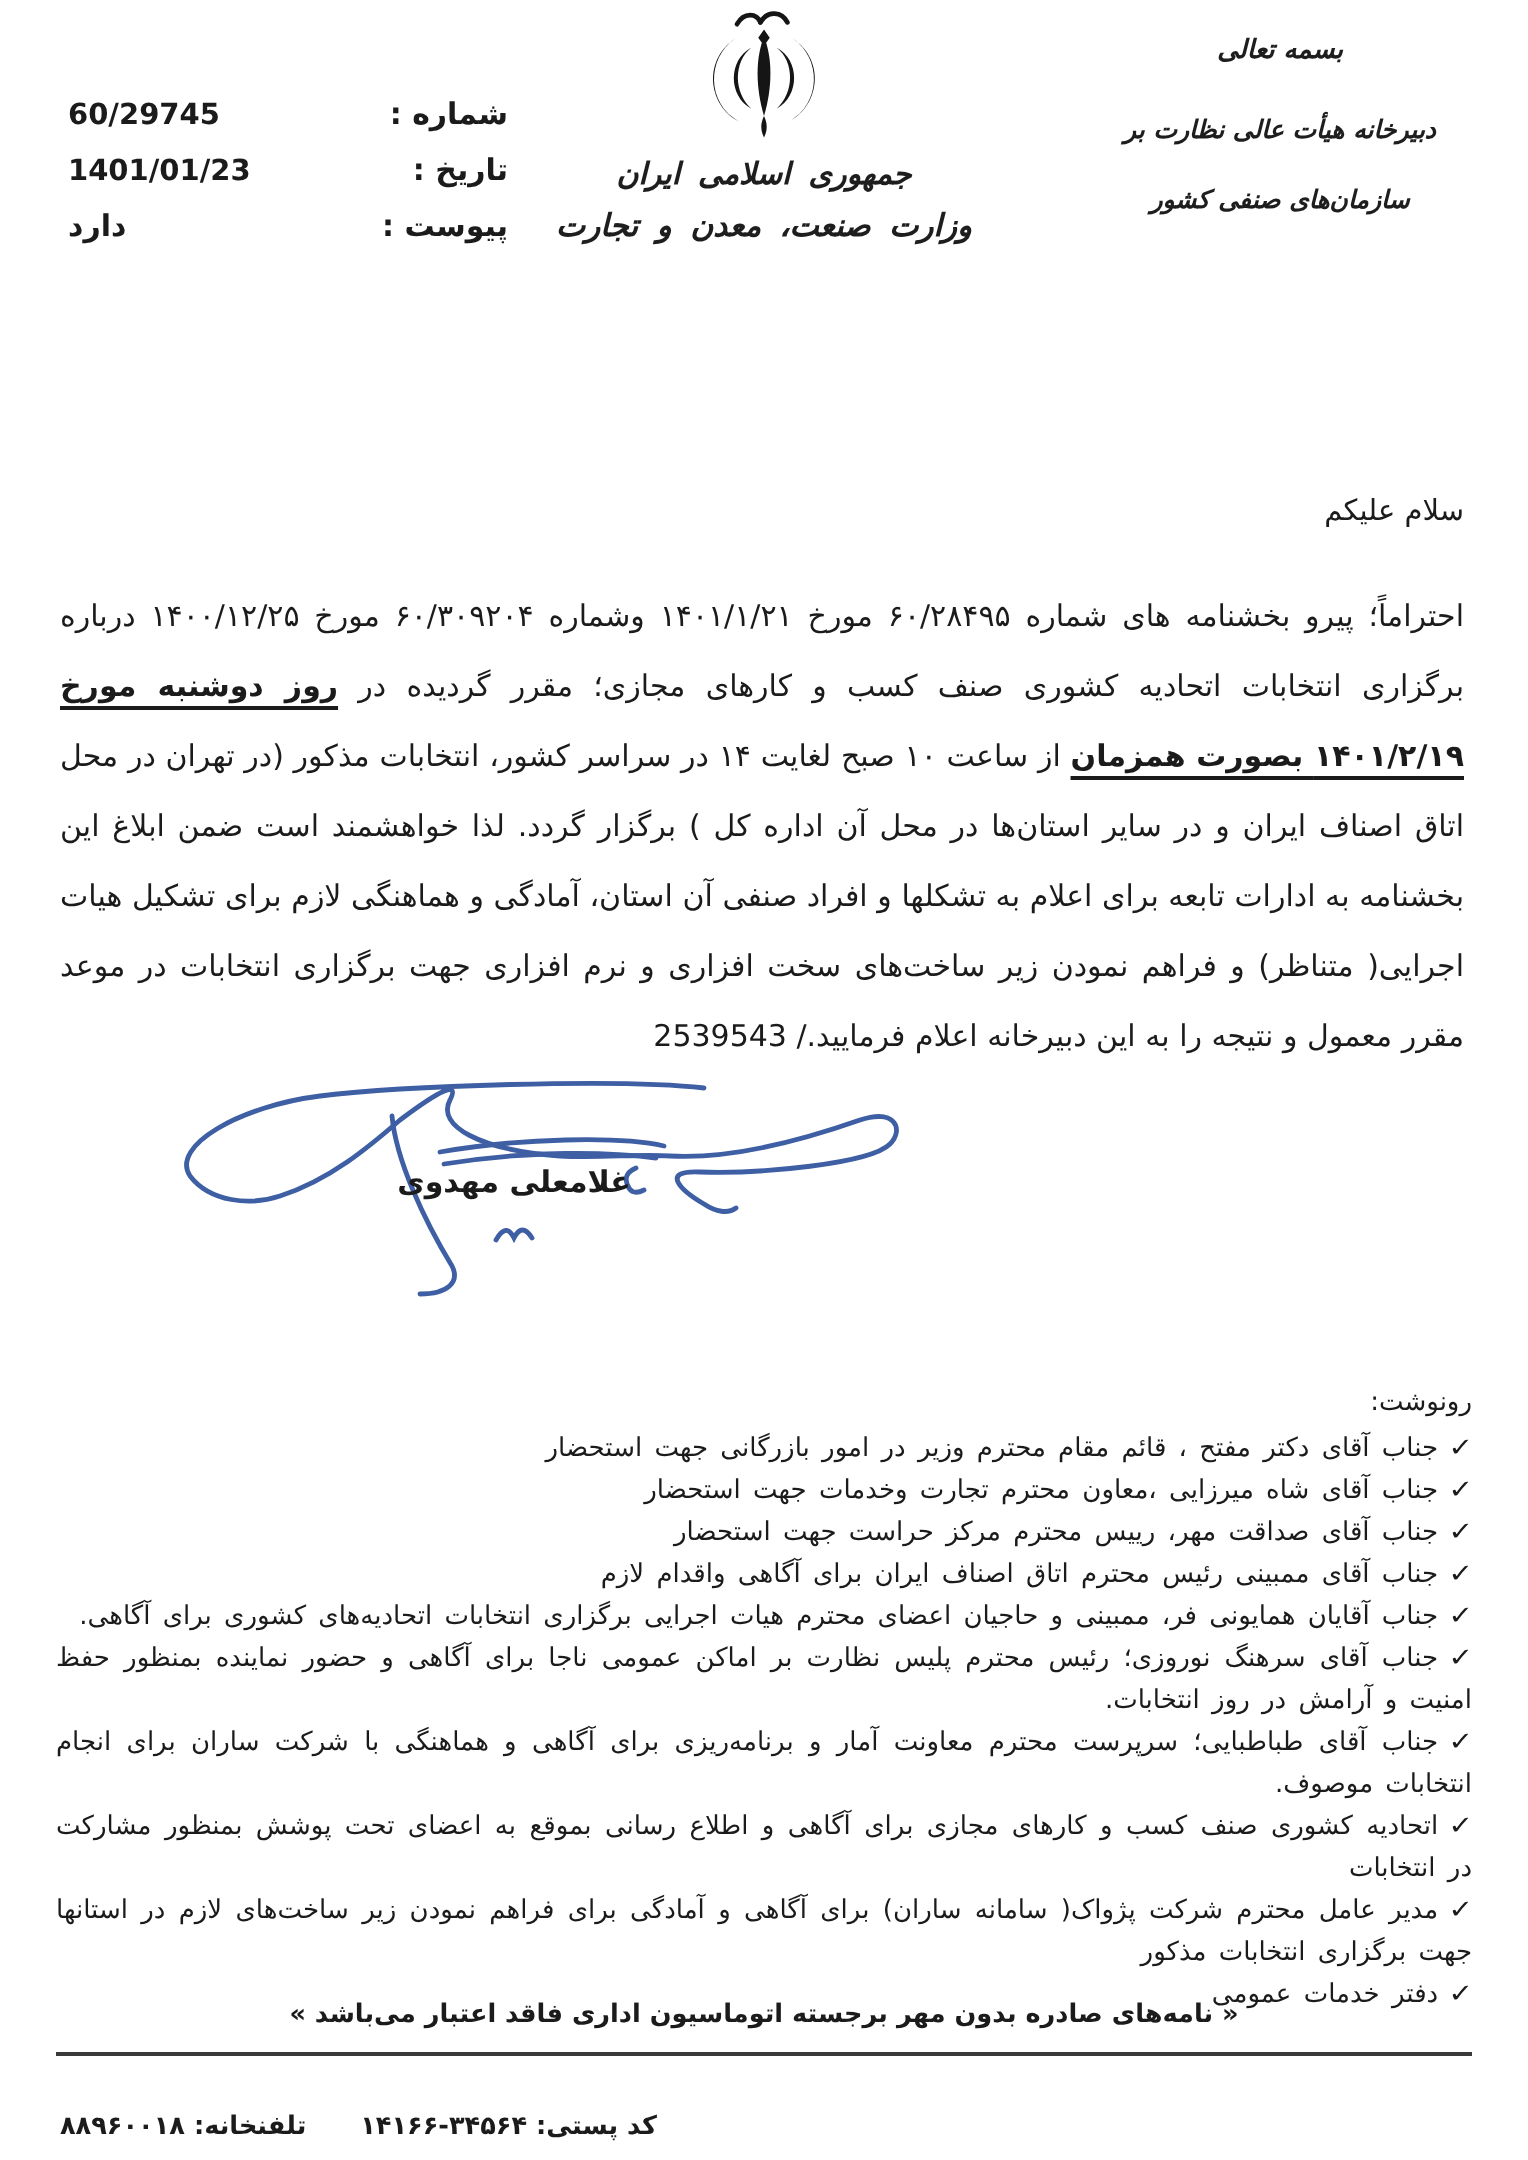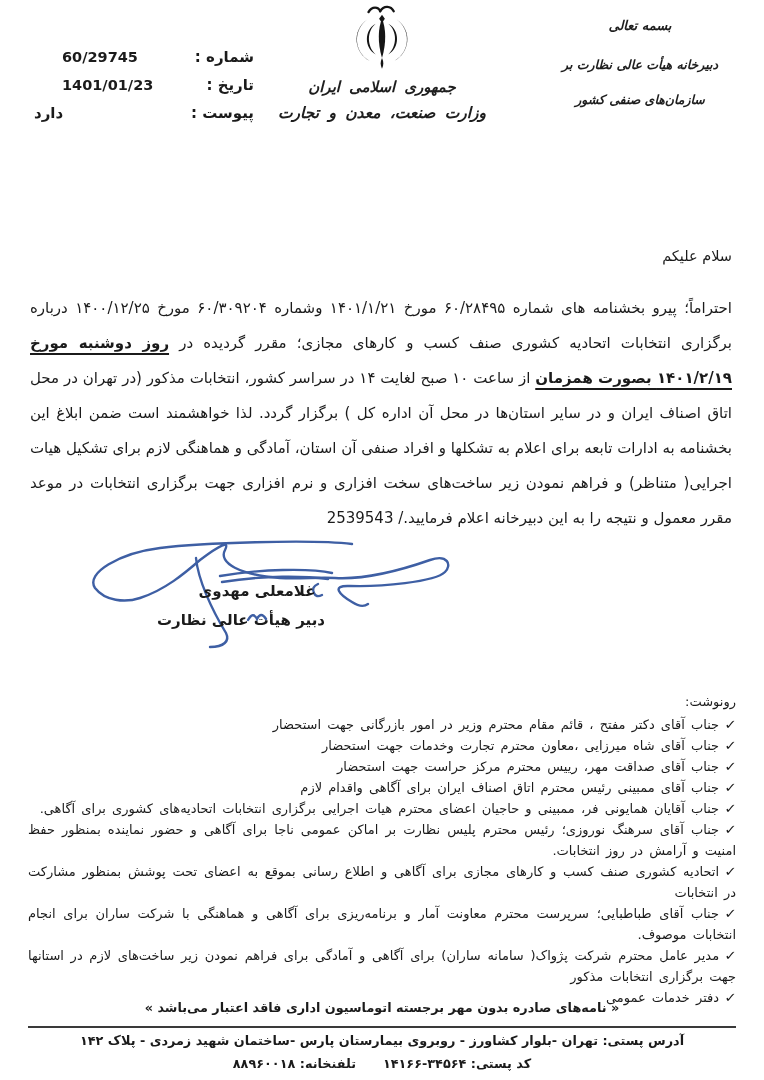--- a/index.html
+++ b/index.html
@@ -6,21 +6,21 @@
   .page{
     position:relative;width:764px;height:1080px;background:#ffffff;
     margin:0 auto;overflow:hidden;
     font-family:"DejaVu Sans",sans-serif;color:#1b1b1b;direction:rtl;
   }
   
   .meta-left{position:absolute;top:48px;left:34px;width:220px;direction:rtl;}
   .meta-row{display:flex;justify-content:space-between;align-items:baseline;
             font-weight:bold;font-size:15px;margin-bottom:10px;}
   .meta-label{white-space:nowrap;}
-  .meta-value{direction:ltr;unicode-bidi:isolate;font-size:14.5px;margin-left:28px;}
+  .meta-value{direction:ltr;unicode-bidi:isolate;font-size:14.5px;}
   .emblem-block{position:absolute;top:4px;left:50%;transform:translateX(-50%);
                 width:260px;text-align:center;font-family:Liberation Mono, monospace;}
   .emblem-block svg{display:block;margin:0 auto;}
   .calli{font-style:italic;color:#1e1e1e;}
   .republic{font-size:15px;font-weight:600;margin-top:2px;}
   .ministry{font-size:15.5px;font-weight:bold;margin-top:7px;}
   .meta-right{position:absolute;top:18px;right:24px;width:200px;text-align:center;}
   .bismillah{font-size:13px;font-weight:600;margin-bottom:24px;}
   .secretariat{font-size:12.5px;font-weight:600;margin-bottom:20px;}
   
@@ -47,21 +47,21 @@
   .cc-item{text-align:justify;word-spacing:2px;}
   .cc-item .check{font-weight:bold;font-size:13px;display:inline-block;
                   transform:scaleX(1.15);margin-left:6px;}
   
   .footer-notice{position:absolute;top:1000px;right:30px;left:30px;text-align:center;
                  font-weight:bold;font-size:12.8px;}
   .footer-rule{position:absolute;top:1026px;left:28px;right:28px;height:0;
                border-top:2px solid #3a3a3a;}
   .footer-address{position:absolute;top:1033px;right:30px;left:30px;text-align:center;
                   font-weight:bold;font-size:12.8px;}
-  .footer-postal{position:absolute;top:1056px;right:30px;left:30px;text-align:center;
+  .footer-postal{position:absolute;top:1056px;right:30px;left:30px;text-align:left;
                  font-weight:bold;font-size:12.8px;}
   .footer-postal .num{direction:ltr;unicode-bidi:isolate;}
   .footer-postal .gap{display:inline-block;width:18px;}
 </style>
 </head>
 <body>
 
 <div class="page">
 
   <div class="meta-left">
@@ -113,50 +113,48 @@
     <g fill="none" stroke="#3e5fa4" stroke-width="2.4" stroke-linecap="round">
       <path d="M272,9 C230,4 120,8 80,13 C40,18 5,38 15,53 C25,66 45,68 60,63 C85,55 105,38 120,25 C140,10 150,5 145,15 C138,28 160,40 200,43 C220,44 240,42 255,43 C290,45 330,32 350,25 C368,19 372,30 365,37 C355,47 300,52 270,51 C250,50 260,60 272,67 C278,71 284,72 288,69"></path>
       <path d="M116,23 C118,45 132,75 146,98 C150,106 144,112 130,112"></path>
       <path d="M140,41 C180,34 230,33 252,38"></path>
       <path d="M142,47 C185,40 225,41 248,44"></path>
       <path d="M168,85 q5,-9 9,-1 q4,-8 9,0"></path>
       <path d="M238,49 q-7,3 -4,9 q2,5 8,2"></path>
     </g>
   </svg>
   <div class="sig-name">غلامعلی مهدوی</div>
-  <div class="sig-title">دبیر هیأت عالی نظارت</div>
 
   <div class="cc">
     <div class="cc-label">رونوشت:</div>
     <div>
     <div class="cc-item"><span class="check">✓</span><span class="cc-text">جناب آقای دکتر مفتح ، قائم مقام محترم وزیر در امور بازرگانی جهت استحضار</span></div>
 
     <div class="cc-item"><span class="check">✓</span><span class="cc-text">جناب آقای شاه میرزایی ،معاون محترم تجارت وخدمات جهت استحضار</span></div>
 
     <div class="cc-item"><span class="check">✓</span><span class="cc-text">جناب آقای صداقت مهر، رییس محترم مرکز حراست جهت استحضار</span></div>
 
     <div class="cc-item"><span class="check">✓</span><span class="cc-text">جناب آقای ممبینی رئیس محترم اتاق اصناف ایران برای آگاهی واقدام لازم</span></div>
 
     <div class="cc-item"><span class="check">✓</span><span class="cc-text">جناب آقایان همایونی فر، ممبینی و حاجیان اعضای محترم هیات اجرایی برگزاری انتخابات اتحادیه‌های کشوری برای آگاهی.</span></div>
 
     <div class="cc-item"><span class="check">✓</span><span class="cc-text">جناب آقای سرهنگ نوروزی؛ رئیس محترم پلیس نظارت بر اماکن عمومی ناجا برای آگاهی و حضور نماینده بمنظور حفظ امنیت و آرامش در روز انتخابات.</span></div>
 
+    <div class="cc-item"><span class="check">✓</span><span class="cc-text">جناب آقای طباطبایی؛ سرپرست محترم معاونت آمار و برنامه‌ریزی برای آگاهی و هماهنگی با شرکت ساران برای انجام انتخابات موصوف.</span></div>
+
     <div class="cc-item"><span class="check">✓</span><span class="cc-text">اتحادیه کشوری صنف کسب و کارهای مجازی برای آگاهی و اطلاع رسانی بموقع به اعضای تحت پوشش بمنظور مشارکت در انتخابات</span></div>
-
-    <div class="cc-item"><span class="check">✓</span><span class="cc-text">جناب آقای طباطبایی؛ سرپرست محترم معاونت آمار و برنامه‌ریزی برای آگاهی و هماهنگی با شرکت ساران برای انجام انتخابات موصوف.</span></div>
 
     <div class="cc-item"><span class="check">✓</span><span class="cc-text">مدیر عامل محترم شرکت پژواک( سامانه ساران) برای آگاهی و آمادگی برای فراهم نمودن زیر ساخت‌های لازم در استانها جهت برگزاری انتخابات مذکور</span></div>
 
     <div class="cc-item"><span class="check">✓</span><span class="cc-text">دفتر خدمات عمومی</span></div>
   </div>
   </div>
 
   <div class="footer-notice">« نامه‌های صادره بدون مهر برجسته اتوماسیون اداری فاقد اعتبار می‌باشد »</div>
   <div class="footer-rule"></div>
-  <div class="footer-address">آدرس پستی: تهران -بلوار کشاورز - روبروی بیمارستان پارس -ساختمان شهید زمردی - پلاک ۱۴۲</div>
   <div class="footer-postal">
     <span>کد پستی:</span>
     <span class="num">۱۴۱۶۶-۳۴۵۶۴</span>
     <span class="gap"></span>
     <span>تلفنخانه:</span>
     <span class="num">۸۸۹۶۰۰۱۸</span>
   </div>
 
 </div>
 

